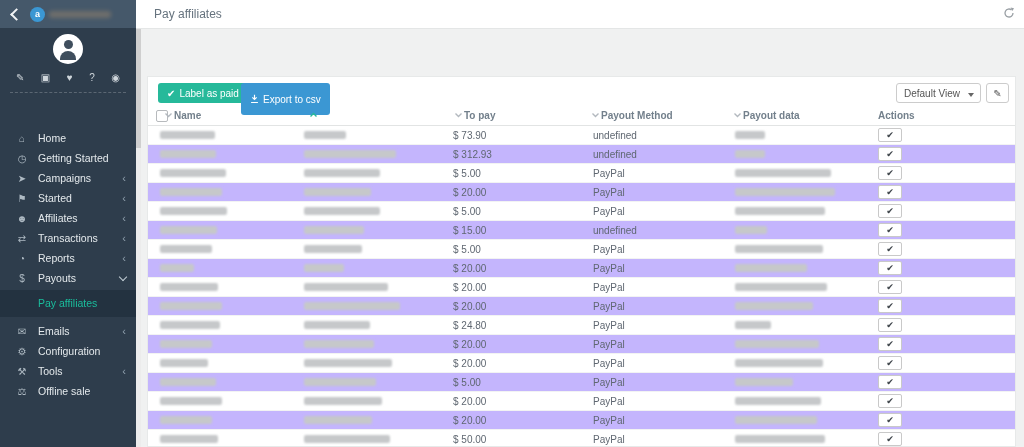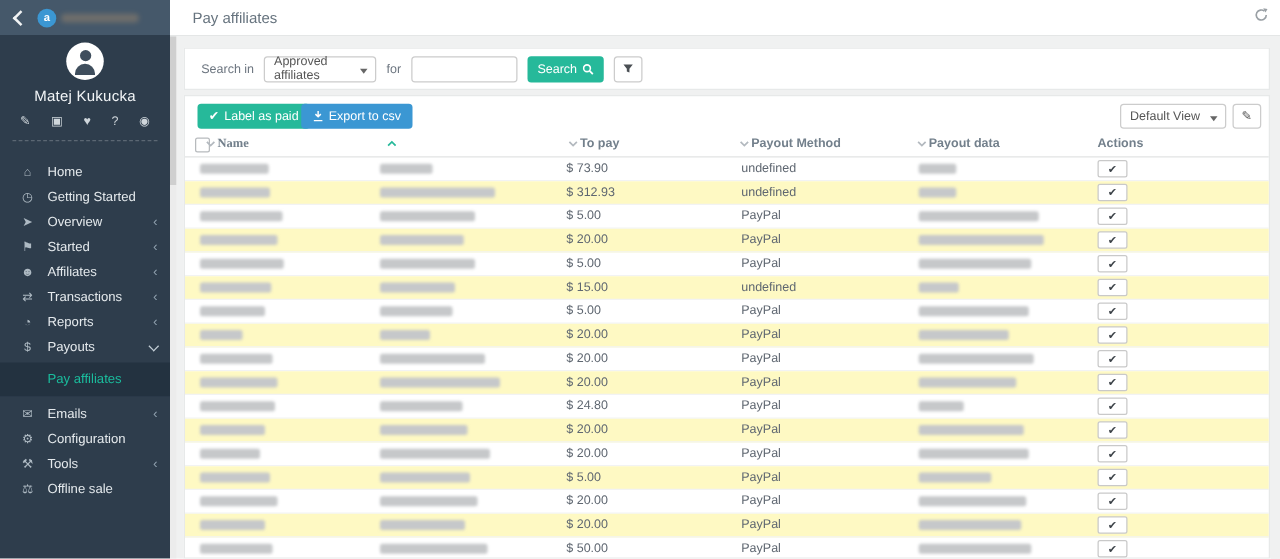--- a/index.html
+++ b/index.html
@@ -45,31 +45,31 @@
   .lab{font-size:10px;color:#6d7680;}
   .fake-select{height:21px;box-sizing:border-box;border:1px solid #ccc;border-radius:3px;background:#fff;display:flex;align-items:center;font-size:10px;color:#555;padding:0 16px 0 7px;position:relative;cursor:pointer;}
   .fake-select .car{position:absolute;right:6px;top:9px;width:0;height:0;border-left:3.5px solid transparent;border-right:3.5px solid transparent;border-top:4px solid #666;}
   .search-input{width:85px;height:21px;box-sizing:border-box;border:1px solid #ccc;border-radius:3px;font-size:10px;padding:0 5px;outline:none;}
   .btn{border:none;border-radius:3px;font-size:10px;color:#fff;display:inline-flex;align-items:center;gap:4px;cursor:pointer;font-family:inherit;}
   .btn-search{background:#26b99a;height:21px;padding:0 8px;}
   .btn-filter{background:#fff;border:1px solid #ccc;height:21px;width:23px;justify-content:center;}
   .main-panel{left:147px;top:76px;width:869px;height:371px;}
   .toolbar{position:relative;height:28px;}
   .btn-green{position:absolute;left:10px;top:6px;background:#26b99a;height:20px;padding:0 9px;}
-  .btn-blue{position:absolute;left:93px;top:6px;background:#3b97d3;height:20px;padding:0 9px;}
+  .btn-blue{position:absolute;left:93px;top:6px;background:#3b97d3;height:32px;padding:0 9px;}
   .view-select{position:absolute;right:34px;top:6px;width:85px;height:20px;}
   .btn-pencil{position:absolute;right:6px;top:6px;width:23px;height:20px;background:#fff;border:1px solid #ccc;border-radius:3px;color:#555;font-size:10px;display:flex;align-items:center;justify-content:center;cursor:pointer;}
 
   
   .thead{position:relative;height:20px;border-bottom:1px solid #e2e4e4;}
   .th{position:absolute;top:50%;transform:translateY(-50%);font-size:10px;color:#73808c;font-weight:bold;white-space:nowrap;cursor:pointer;}
   .th-caret{position:absolute;top:50%;transform:translateY(-50%);line-height:0;cursor:pointer;}
   .hd-check{position:absolute;left:8px;top:5px;width:10px;height:10px;border:1px solid #b7babd;border-radius:2px;background:#fff;cursor:pointer;}
   .tr{position:relative;height:19px;box-sizing:border-box;border-bottom:1px solid #f2f3f3;}
-  .tr.even{background:#fef9c3;}
+  .tr.even{background:#c4b5fd;}
   .blob{position:absolute;top:50%;transform:translateY(-50%);height:8px;border-radius:2px;background:#c6c8ca;filter:blur(1.3px);}
   .cell{position:absolute;top:50%;transform:translateY(-50%);font-size:10px;color:#5f6771;white-space:nowrap;}
   .act-btn{position:absolute;left:730px;top:2px;width:24px;height:14px;background:#fff;border:1px solid #c9c9c9;border-radius:2px;font-size:9px;color:#3c4248;display:flex;align-items:center;justify-content:center;cursor:pointer;padding:0;}
 </style>
 </head>
 <body>
 
 <div class="screen">
 
   <aside class="sidebar">
@@ -80,42 +80,41 @@
       <span class="logo">
         <span class="logo-circle">a</span>
         <span class="logo-blur"></span>
       </span>
     </div>
     <div class="profile">
       <div class="avatar">
           <span class="head"></span>
           <span class="torso"></span>
         </div>
-      <div class="uname">Matej Kukucka</div>
       <div class="quick-row" id="quick-icons">
           <span>✎</span>
           <span>▣</span>
           <span>♥</span>
           <span>?</span>
           <span>◉</span>
         </div>
       <div class="dash-sep"></div>
     </div>
     <nav class="nav" id="nav">
         <div class="nav-item">
           <span class="ic">⌂</span>
           <span class="lbl">Home</span>
         </div>
         <div class="nav-item">
           <span class="ic">◷</span>
           <span class="lbl">Getting Started</span>
         </div>
         <div class="nav-item">
           <span class="ic">➤</span>
-          <span class="lbl">Overview</span>
+          <span class="lbl">Campaigns</span>
           <span class="chv">‹</span>
         </div>
         <div class="nav-item">
           <span class="ic">⚑</span>
           <span class="lbl">Started</span>
           <span class="chv">‹</span>
         </div>
         <div class="nav-item">
           <span class="ic">☻</span>
           <span class="lbl">Affiliates</span>
@@ -166,41 +165,20 @@
   <header class="topbar">
     <span class="title">Pay affiliates</span>
     <span class="refresh">
       <svg width="12" height="12" viewBox="0 0 12 12">
           <path d="M10 6A4 4 0 1 1 8.6 2.96" fill="none" stroke="#9aa0a5" stroke-width="1.3"></path>
           <path d="M7.6 0.6 L11 1.2 L9.4 4" fill="#9aa0a5"></path>
         </svg>
     </span>
   </header>
 
-  <section class="panel search-panel">
-    <span class="lab">Search in</span>
-    <span class="fake-select" style="width:90px">
-      <span>Approved affiliates</span>
-        <i class="car"></i>
-    </span>
-    <span class="lab">for</span>
-    <input class="search-input" value="" style="">
-    <button class="btn btn-search">
-      <span>Search</span>
-      <svg width="9" height="9" viewBox="0 0 10 10">
-          <circle cx="4" cy="4" r="3" fill="none" stroke="#fff" stroke-width="1.4"></circle>
-          <line x1="6.3" y1="6.3" x2="9.2" y2="9.2" stroke="#fff" stroke-width="1.6"></line>
-        </svg>
-    </button>
-    <button class="btn btn-filter">
-      <svg width="11" height="10" viewBox="0 0 12 11">
-          <path d="M1 1h10L7.4 5.4v4l-2.8-1.1V5.4z" fill="#4a4f54"></path>
-        </svg>
-    </button>
-  </section>
 
   <section class="panel main-panel">
     <div class="toolbar">
       <button class="btn btn-green">
         <span>✔</span>
         <span>Label as paid</span>
       </button>
       <button class="btn btn-blue">
         <svg width="9" height="10" viewBox="0 0 10 11">
             <path d="M5 0.8v5M2.6 3.6L5 6l2.4-2.4M1.2 9.4h7.6" fill="none" stroke="#fff" stroke-width="1.3"></path>
@@ -213,21 +191,21 @@
       </span>
       <button class="btn-pencil">
           <span>✎</span>
         </button>
     </div>
     <div class="thead" id="thead">
         <span class="hd-check"></span>
         <span class="th-caret" style="left: 16px;"><svg width="9" height="6" viewBox="0 0 9 6">
             <path d="M1.5 1.5L4.5 4.5L7.5 1.5" fill="none" stroke="#b3b9bf" stroke-width="1.4"></path>
           </svg></span>
-        <span class="th" style="left: 26px; font-family: Liberation Serif, serif;">Name</span>
+        <span class="th" style="left: 26px;">Name</span>
         <span class="th-caret" style="left: 161px;"><svg width="9" height="6" viewBox="0 0 9 6">
             <path d="M1.5 4.5L4.5 1.5L7.5 4.5" fill="none" stroke="#26b99a" stroke-width="1.4"></path>
           </svg></span>
         <span class="th" style="left: 171px; margin-top: 40px;">Email</span>
         <span class="th-caret" style="left: 306px;"><svg width="9" height="6" viewBox="0 0 9 6">
             <path d="M1.5 1.5L4.5 4.5L7.5 1.5" fill="none" stroke="#b3b9bf" stroke-width="1.4"></path>
           </svg></span>
         <span class="th" style="left: 316px;">To pay</span>
         <span class="th-caret" style="left: 443px;"><svg width="9" height="6" viewBox="0 0 9 6">
             <path d="M1.5 1.5L4.5 4.5L7.5 1.5" fill="none" stroke="#b3b9bf" stroke-width="1.4"></path>

